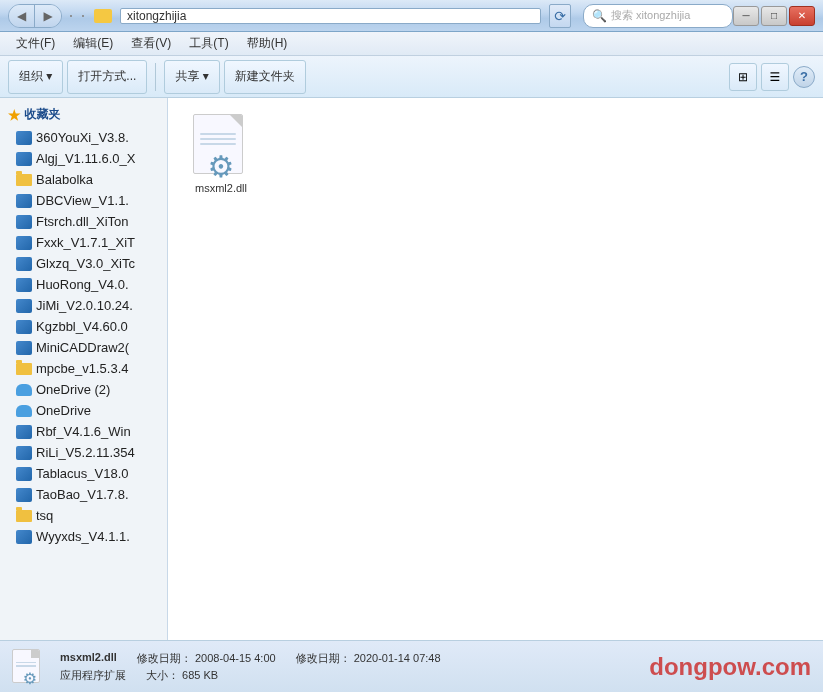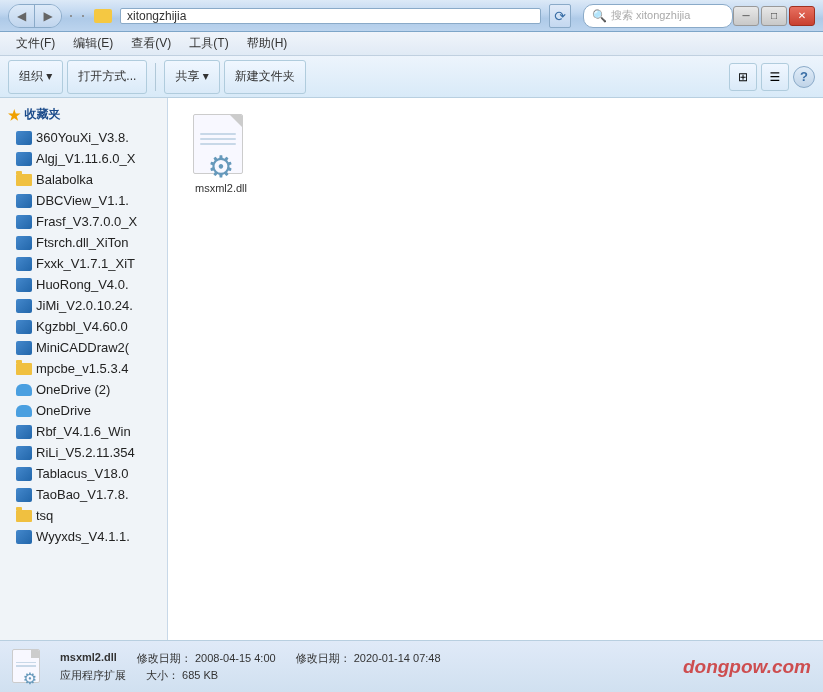--- a/index.html
+++ b/index.html
@@ -274,25 +274,24 @@
       color: #333;
       display: flex;
       flex-direction: column;
       gap: 2px;
     }
     .status-row {
       display: flex;
       gap: 20px;
     }
     .watermark {
-      font-size: 19px;
+      font-size: 24px;
       font-weight: bold;
       color: #cc3333;
       opacity: 0.85;
-      font-style: italic;
     }
   </style>
 </head>
 <body>
 
 <div class="title-bar">
   <div class="title-bar-left">
     <div class="nav-btn-group">
       <div class="nb">◀</div>
       <div class="nb">▶</div>
@@ -375,29 +374,29 @@
             <div style="position:absolute;top:-3px;left:0;width:6px;height:3px;background:#f0c040;border-radius:1px 1px 0 0;"></div>
           </div>
           <span style="overflow:hidden;text-overflow:ellipsis;white-space:nowrap;">Balabolka</span>
         </div>
         <div class="sidebar-item">
           <div style="width:16px;height:14px;background:linear-gradient(135deg,#4488cc,#2266aa);border-radius:2px;flex-shrink:0;"></div>
           <span style="overflow:hidden;text-overflow:ellipsis;white-space:nowrap;">DBCView_V1.1.</span>
         </div>
         <div class="sidebar-item">
           <div style="width:16px;height:14px;background:linear-gradient(135deg,#4488cc,#2266aa);border-radius:2px;flex-shrink:0;"></div>
-          <span style="overflow:hidden;text-overflow:ellipsis;white-space:nowrap;">Frasf_V3.7.0.0_X</span>
-        </div>
-        <div class="sidebar-item">
-          <div style="width:16px;height:14px;background:linear-gradient(135deg,#4488cc,#2266aa);border-radius:2px;flex-shrink:0;"></div>
           <span style="overflow:hidden;text-overflow:ellipsis;white-space:nowrap;">Ftsrch.dll_XiTon</span>
         </div>
         <div class="sidebar-item">
           <div style="width:16px;height:14px;background:linear-gradient(135deg,#4488cc,#2266aa);border-radius:2px;flex-shrink:0;"></div>
           <span style="overflow:hidden;text-overflow:ellipsis;white-space:nowrap;">Fxxk_V1.7.1_XiT</span>
+        </div>
+        <div class="sidebar-item">
+          <div style="width:16px;height:14px;background:linear-gradient(135deg,#4488cc,#2266aa);border-radius:2px;flex-shrink:0;"></div>
+          <span style="overflow:hidden;text-overflow:ellipsis;white-space:nowrap;">Glxzq_V3.0_XiTc</span>
         </div>
         <div class="sidebar-item">
           <div style="width:16px;height:14px;background:linear-gradient(135deg,#4488cc,#2266aa);border-radius:2px;flex-shrink:0;"></div>
           <span style="overflow:hidden;text-overflow:ellipsis;white-space:nowrap;">HuoRong_V4.0.</span>
         </div>
         <div class="sidebar-item">
           <div style="width:16px;height:14px;background:linear-gradient(135deg,#4488cc,#2266aa);border-radius:2px;flex-shrink:0;"></div>
           <span style="overflow:hidden;text-overflow:ellipsis;white-space:nowrap;">JiMi_V2.0.10.24.</span>
         </div>
         <div class="sidebar-item">

